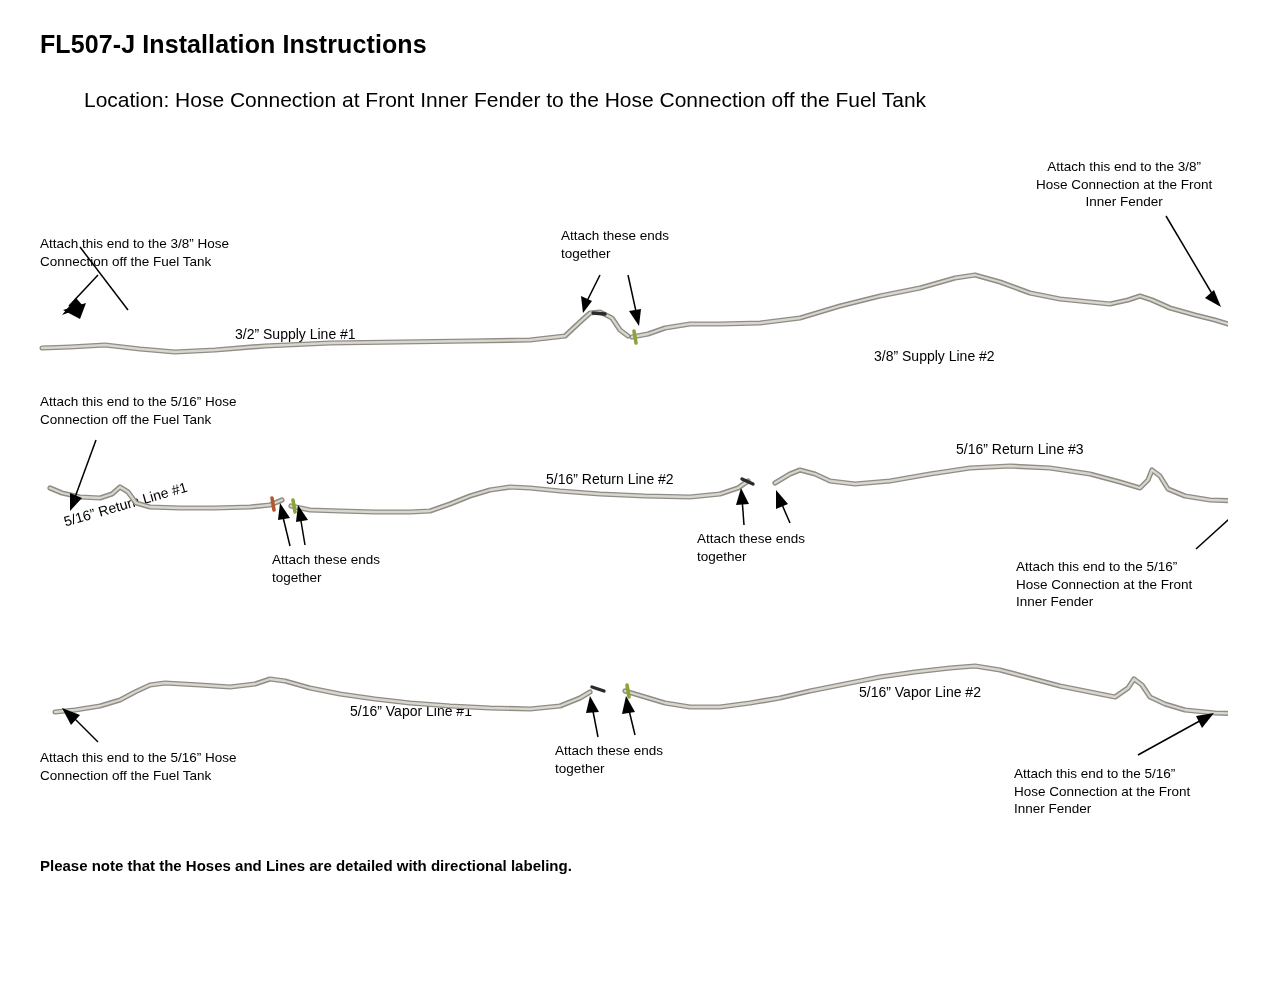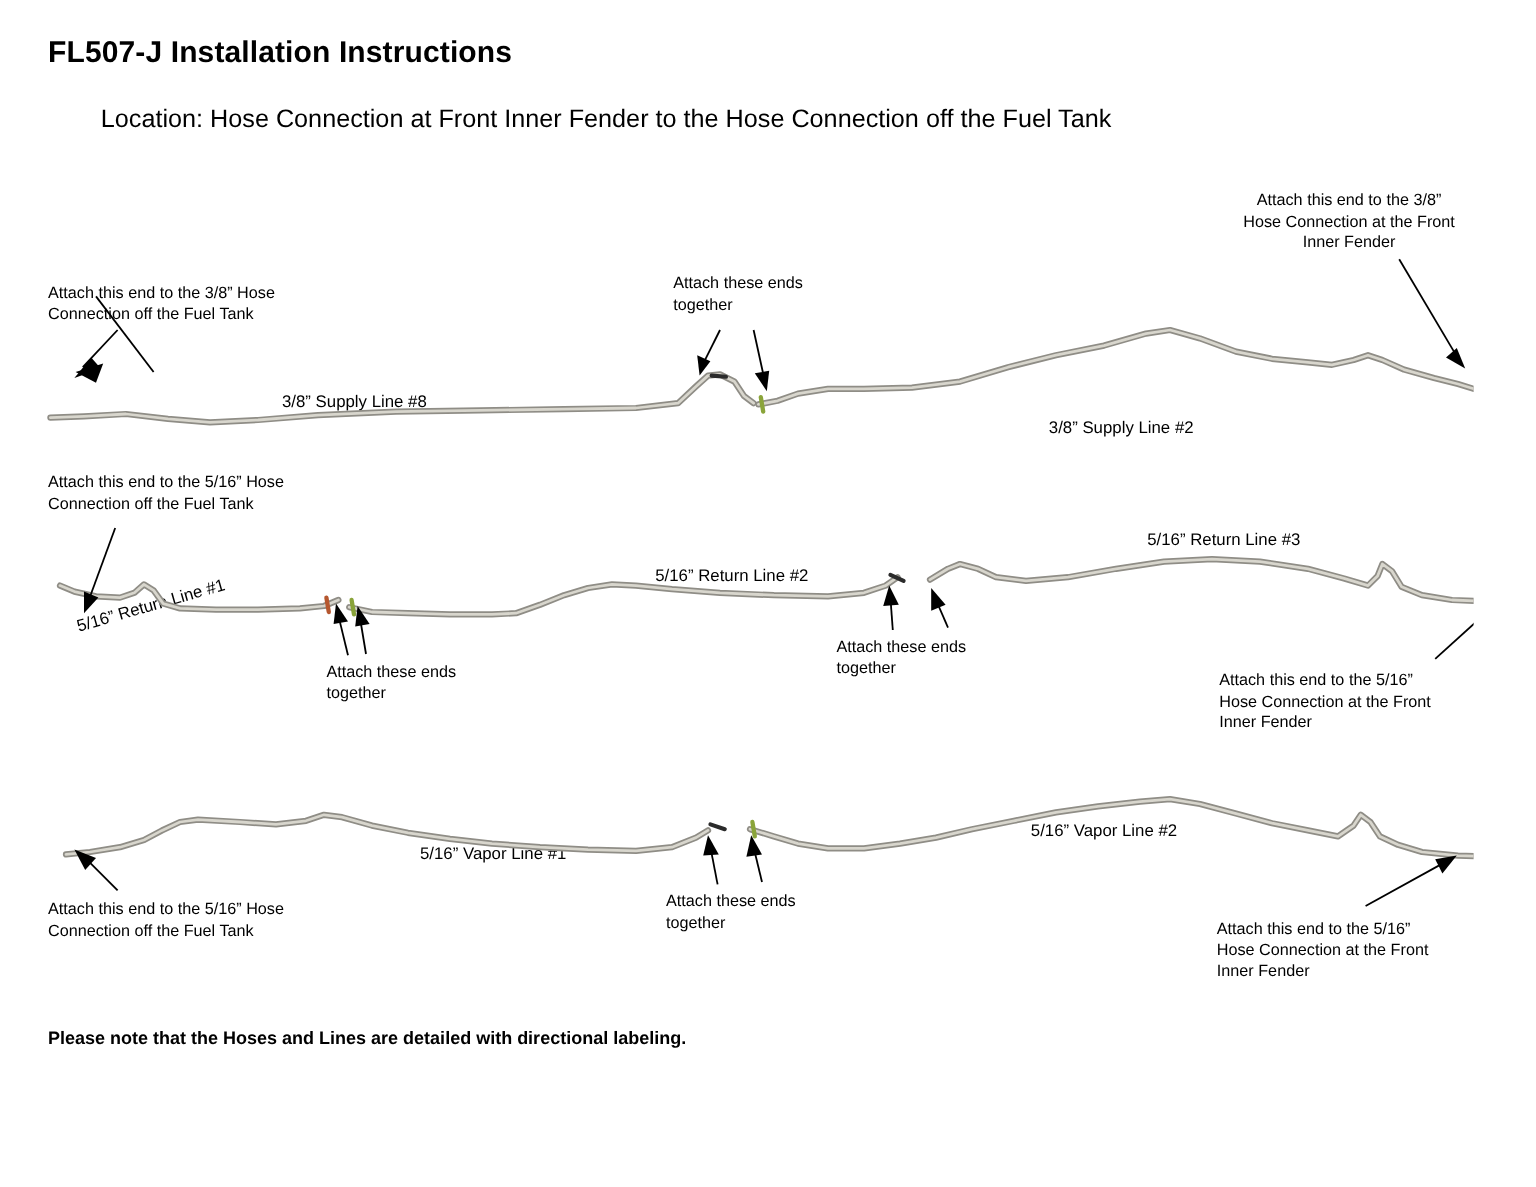--- a/index.html
+++ b/index.html
@@ -113,21 +113,21 @@
   <div class="abs" id="location">Location: Hose Connection at Front Inner Fender to the Hose Connection off the Fuel Tank</div>
 
   <div class="abs note" style="left:40px; top:203px;margin-top:32px;">Attach this end to the 3/8” Hose
 Connection off the Fuel Tank</div>
   <div class="abs note" style="left:561px; top:227px;">Attach these ends
 together</div>
   <div class="abs note" style="left:1036px; top:158px;text-align:center;">Attach this end to the 3/8”
 Hose Connection at the Front
 Inner Fender</div>
 
-  <div class="abs linelabel" style="left:235px; top:326px;">3/8” Supply Line #8</div>
+  <div class="abs linelabel" style="left:235px; top:326px;">3/2” Supply Line #1</div>
   <div class="abs linelabel" style="left:874px; top:300px;margin-top:48px;">3/8” Supply Line #2</div>
 
   <div class="abs note" style="left:40px; top:393px;">Attach this end to the 5/16” Hose
 Connection off the Fuel Tank</div>
   <div class="abs note" style="left:272px; top:551px;">Attach these ends
 together</div>
   <div class="abs note" style="left:697px; top:530px;">Attach these ends
 together</div>
   <div class="abs note" style="left:1016px; top:558px;">Attach this end to the 5/16”
 Hose Connection at the Front

